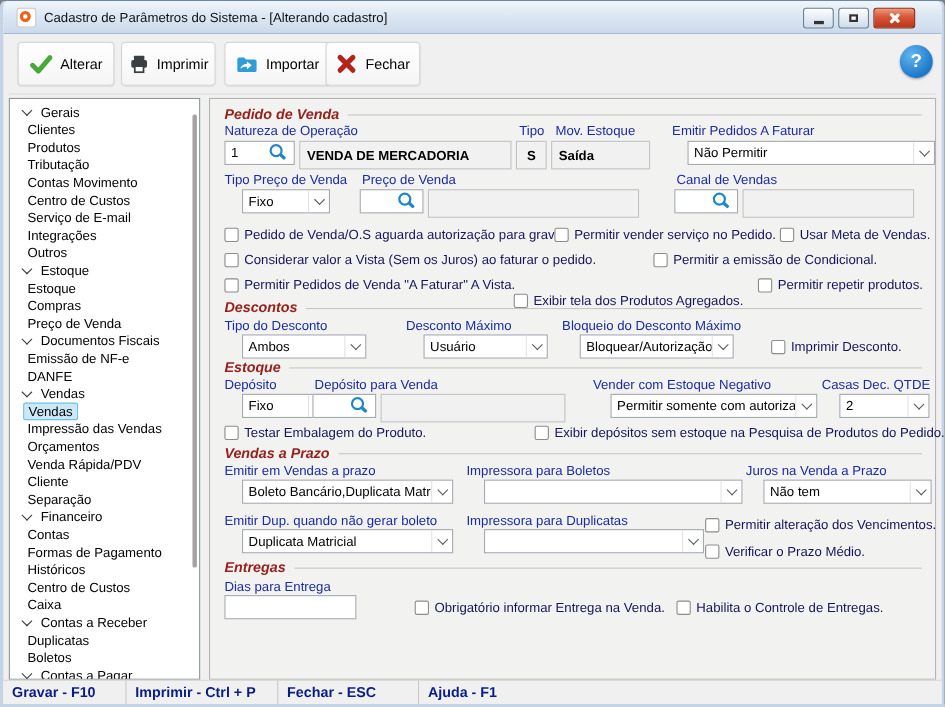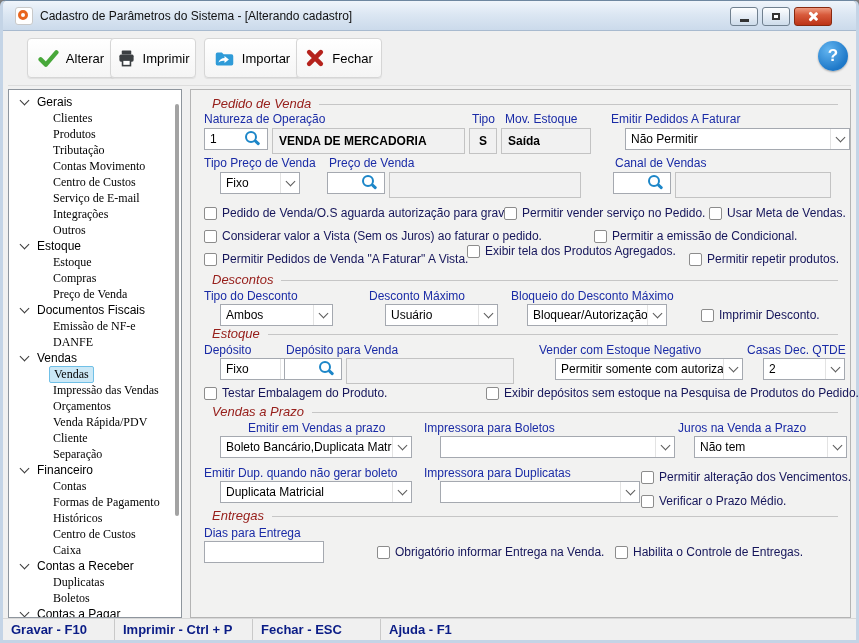--- a/index.html
+++ b/index.html
@@ -30,28 +30,28 @@
   .tb-sep{position:absolute;left:5px;right:5px;top:84px;height:1px;background:#DDDDDD;}
   .help{position:absolute;top:40px;right:8px;width:30px;height:30px;border-radius:50%;
         background:radial-gradient(circle at 35% 30%,#63B5F0,#1E78C8 70%);color:#fff;font-weight:bold;font-size:17px;
         display:flex;align-items:center;justify-content:center;box-shadow:0 1px 2px rgba(0,0,0,.3);}
   
   .tree{position:absolute;left:5px;top:88px;width:174px;height:529px;box-sizing:border-box;background:#fff;
         border:1px solid #8E959D;overflow:hidden;padding-top:4px;}
   .trow{height:16px;display:flex;align-items:center;font-size:12px;color:#000;white-space:nowrap;}
   .tchev{display:inline-block;width:6px;height:6px;border-right:1.6px solid #3A3A3A;border-bottom:1.6px solid #3A3A3A;
          transform:rotate(45deg);margin:-3px 9px 0 12px;flex:none;}
-  .trow.child{padding-left:44px;font-family:Liberation Serif, serif;}
+  .trow.child{padding-left:16px;}
   .tsel{background:#CBE8F6;border:1px solid #70C0E7;border-radius:2px;padding:0 4px;margin-left:-4px;}
   .tscroll{position:absolute;right:2px;top:14px;width:4px;height:412px;background:#A3A3A3;border-radius:2px;}
   
   .main{position:absolute;left:187px;top:88px;width:661px;height:529px;box-sizing:border-box;
         background:#F2F2F1;border:1px solid #B4B4B4;}
   .sec{position:absolute;left:13px;right:12px;display:flex;align-items:center;gap:8px;}
-  .sec .t{color:#97201C;font-weight:normal;font-style:italic;font-size:13px;white-space:nowrap;margin-left:8px;}
+  .sec .t{color:#97201C;font-weight:bold;font-style:italic;font-size:13px;white-space:nowrap;}
   .sec .line{flex:1;height:1px;background:#C6C6C6;margin-top:2px;}
   .lbl{position:absolute;color:#1A2BA6;font-size:12px;white-space:nowrap;}
   .ro{position:absolute;height:22px;box-sizing:border-box;background:#F1F1F1;border:1px solid #C3C3C3;
       display:flex;align-items:center;padding:12px 6px;font-weight:bold;font-size:12px;color:#000;white-space:nowrap;overflow:hidden;}
   .inp{position:absolute;height:22px;box-sizing:border-box;background:#fff;border:1px solid #A5A9B0;
        font-family:"Liberation Sans",sans-serif;font-size:12px;padding:0 4px;}
   .search{position:absolute;height:22px;box-sizing:border-box;background:#fff;border:1px solid #A5A9B0;
           display:flex;align-items:center;padding:0 5px;}
   .search .code{flex:1;font-size:12px;color:#000;}
   .mag{width:8px;height:8px;border:2.5px solid #1C86C8;border-radius:50%;position:relative;margin:0 5px 4px 0;flex:none;}
@@ -81,21 +81,21 @@
   <div class="winbtn wb-std" style="right:98px;width:28px;">
       <span class="glyph-min"></span>
     </div>
   <div class="winbtn wb-std" style="right:66px;width:28px;">
       <span class="glyph-restore"></span>
     </div>
   <div class="winbtn wb-close" style="right:24px;width:38px;">
       <span class="glyph-x"></span>
     </div>
 
-  <div class="tbtn" style="left:24px;width:88px;">
+  <div class="tbtn" style="left:13px;width:88px;">
     <svg width="21" height="21" viewBox="0 0 24 24">
         <path d="M3 13 L9 19 L21 5" stroke="#48A83A" stroke-width="5" fill="none" stroke-linecap="round" stroke-linejoin="round"></path>
       </svg>
     <span>Alterar</span>
   </div>
   <div class="tbtn" style="left:107px;width:86px;">
     <svg width="19" height="19" viewBox="0 0 24 24">
         <rect x="6" y="2" width="12" height="5" rx="1" fill="#3B3F42"></rect>
         <rect x="3" y="7" width="18" height="9" rx="2" fill="#3B3F42"></rect>
         <rect x="7" y="14" width="10" height="7" fill="#fff" stroke="#3B3F42" stroke-width="2"></rect>
@@ -291,21 +291,21 @@
         <span>Considerar valor a Vista (Sem os Juros) ao faturar o pedido.</span>
       </label>
     <label class="cb" style="left:403px;top:139px;">
         <span class="cbbox"></span>
         <span>Permitir a emissão de Condicional.</span>
       </label>
     <label class="cb" style="left:13px;top:162px;">
         <span class="cbbox"></span>
         <span>Permitir Pedidos de Venda "A Faturar" A Vista.</span>
       </label>
-    <label class="cb" style="left:276px;top:154px;">
+    <label class="cb" style="left:276px;top:176px;">
         <span class="cbbox"></span>
         <span>Exibir tela dos Produtos Agregados.</span>
       </label>
     <label class="cb" style="left:498px;top:162px;">
         <span class="cbbox"></span>
         <span>Permitir repetir produtos.</span>
       </label>
 
     <div class="sec" style="top:182px;">
       <span class="t">Descontos</span>
@@ -374,21 +374,21 @@
       </label>
     <label class="cb" style="left:295px;top:296px;">
         <span class="cbbox"></span>
         <span>Exibir depósitos sem estoque na Pesquisa de Produtos do Pedido.</span>
       </label>
 
     <div class="sec" style="top:314px;">
       <span class="t">Vendas a Prazo</span>
         <span class="line"></span>
     </div>
-    <div class="lbl" style="left:13px;top:331px;margin-left:44px;">Emitir em Vendas a prazo</div>
+    <div class="lbl" style="left:13px;top:331px;">Emitir em Vendas a prazo</div>
     <div class="combo" style="left:13px;top:346px;width:192px;">
       <span class="val">Boleto Bancário,Duplicata Matricial</span>
       <span class="cz">
           <i class="cchev"></i>
         </span>
     </div>
     <div class="lbl" style="left:233px;top:331px;">Impressora para Boletos</div>
     <div class="combo" style="left:233px;top:346px;width:235px;">
       <span class="val"></span>
       <span class="cz">

